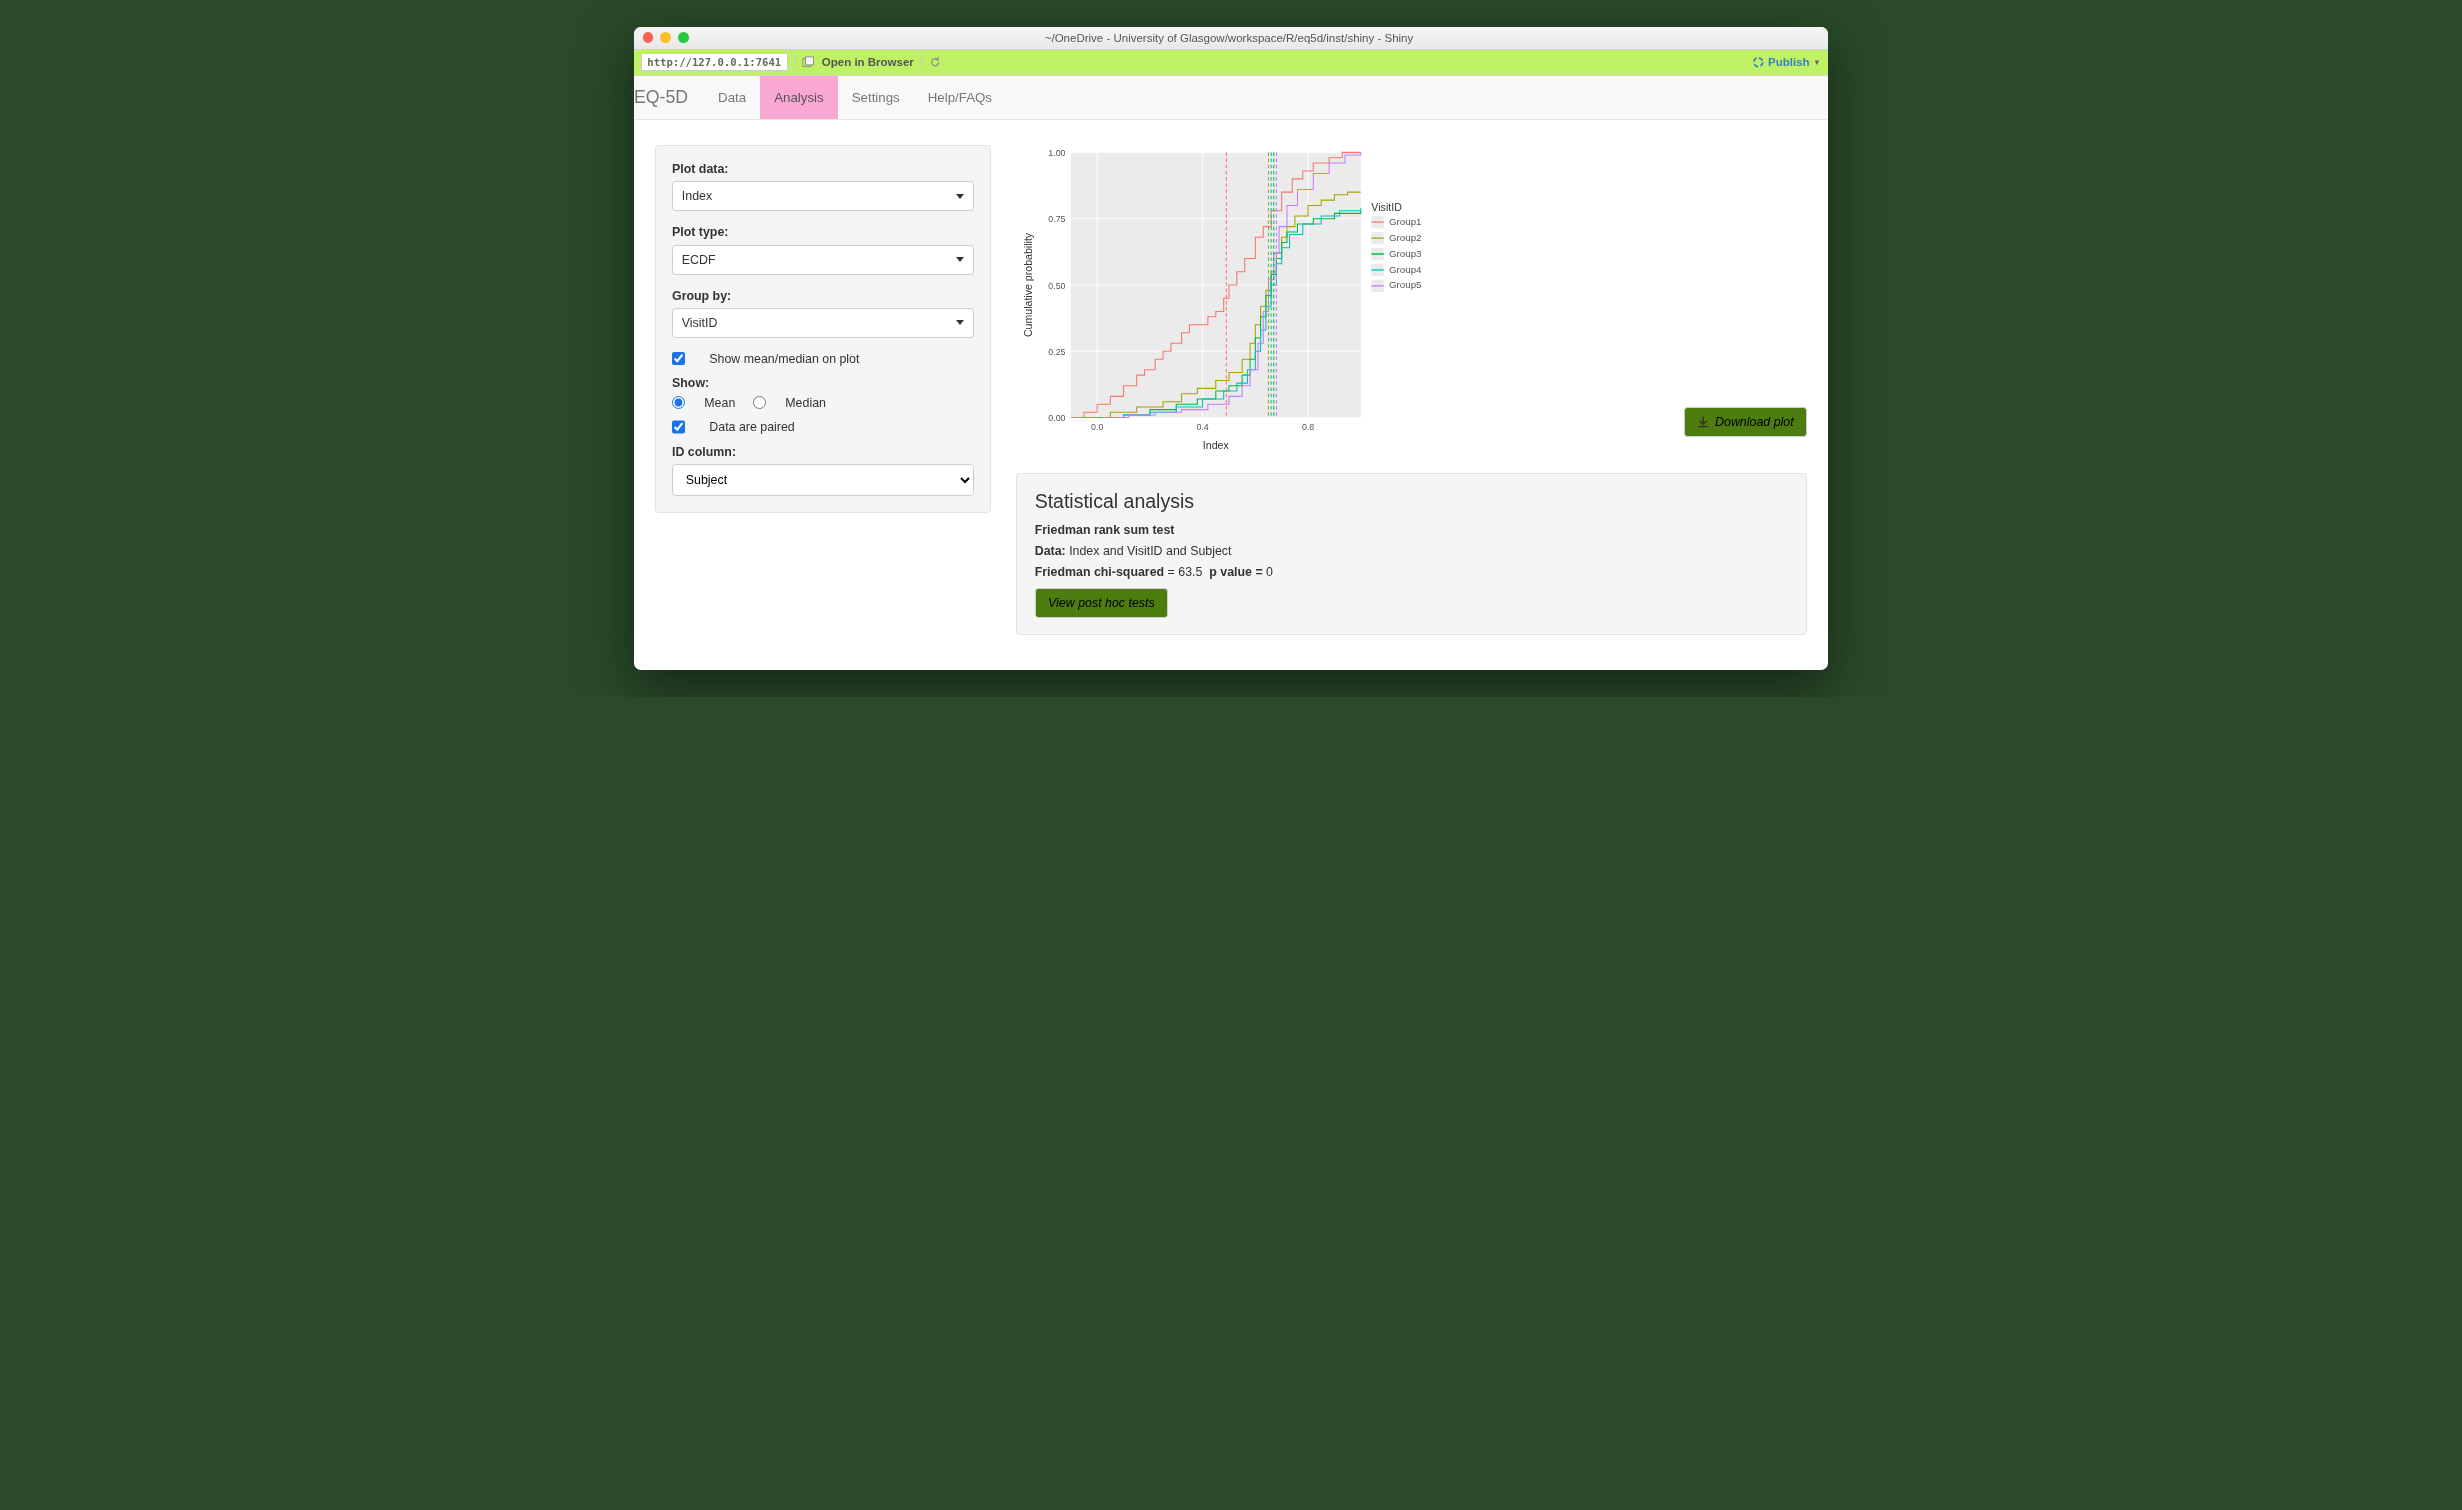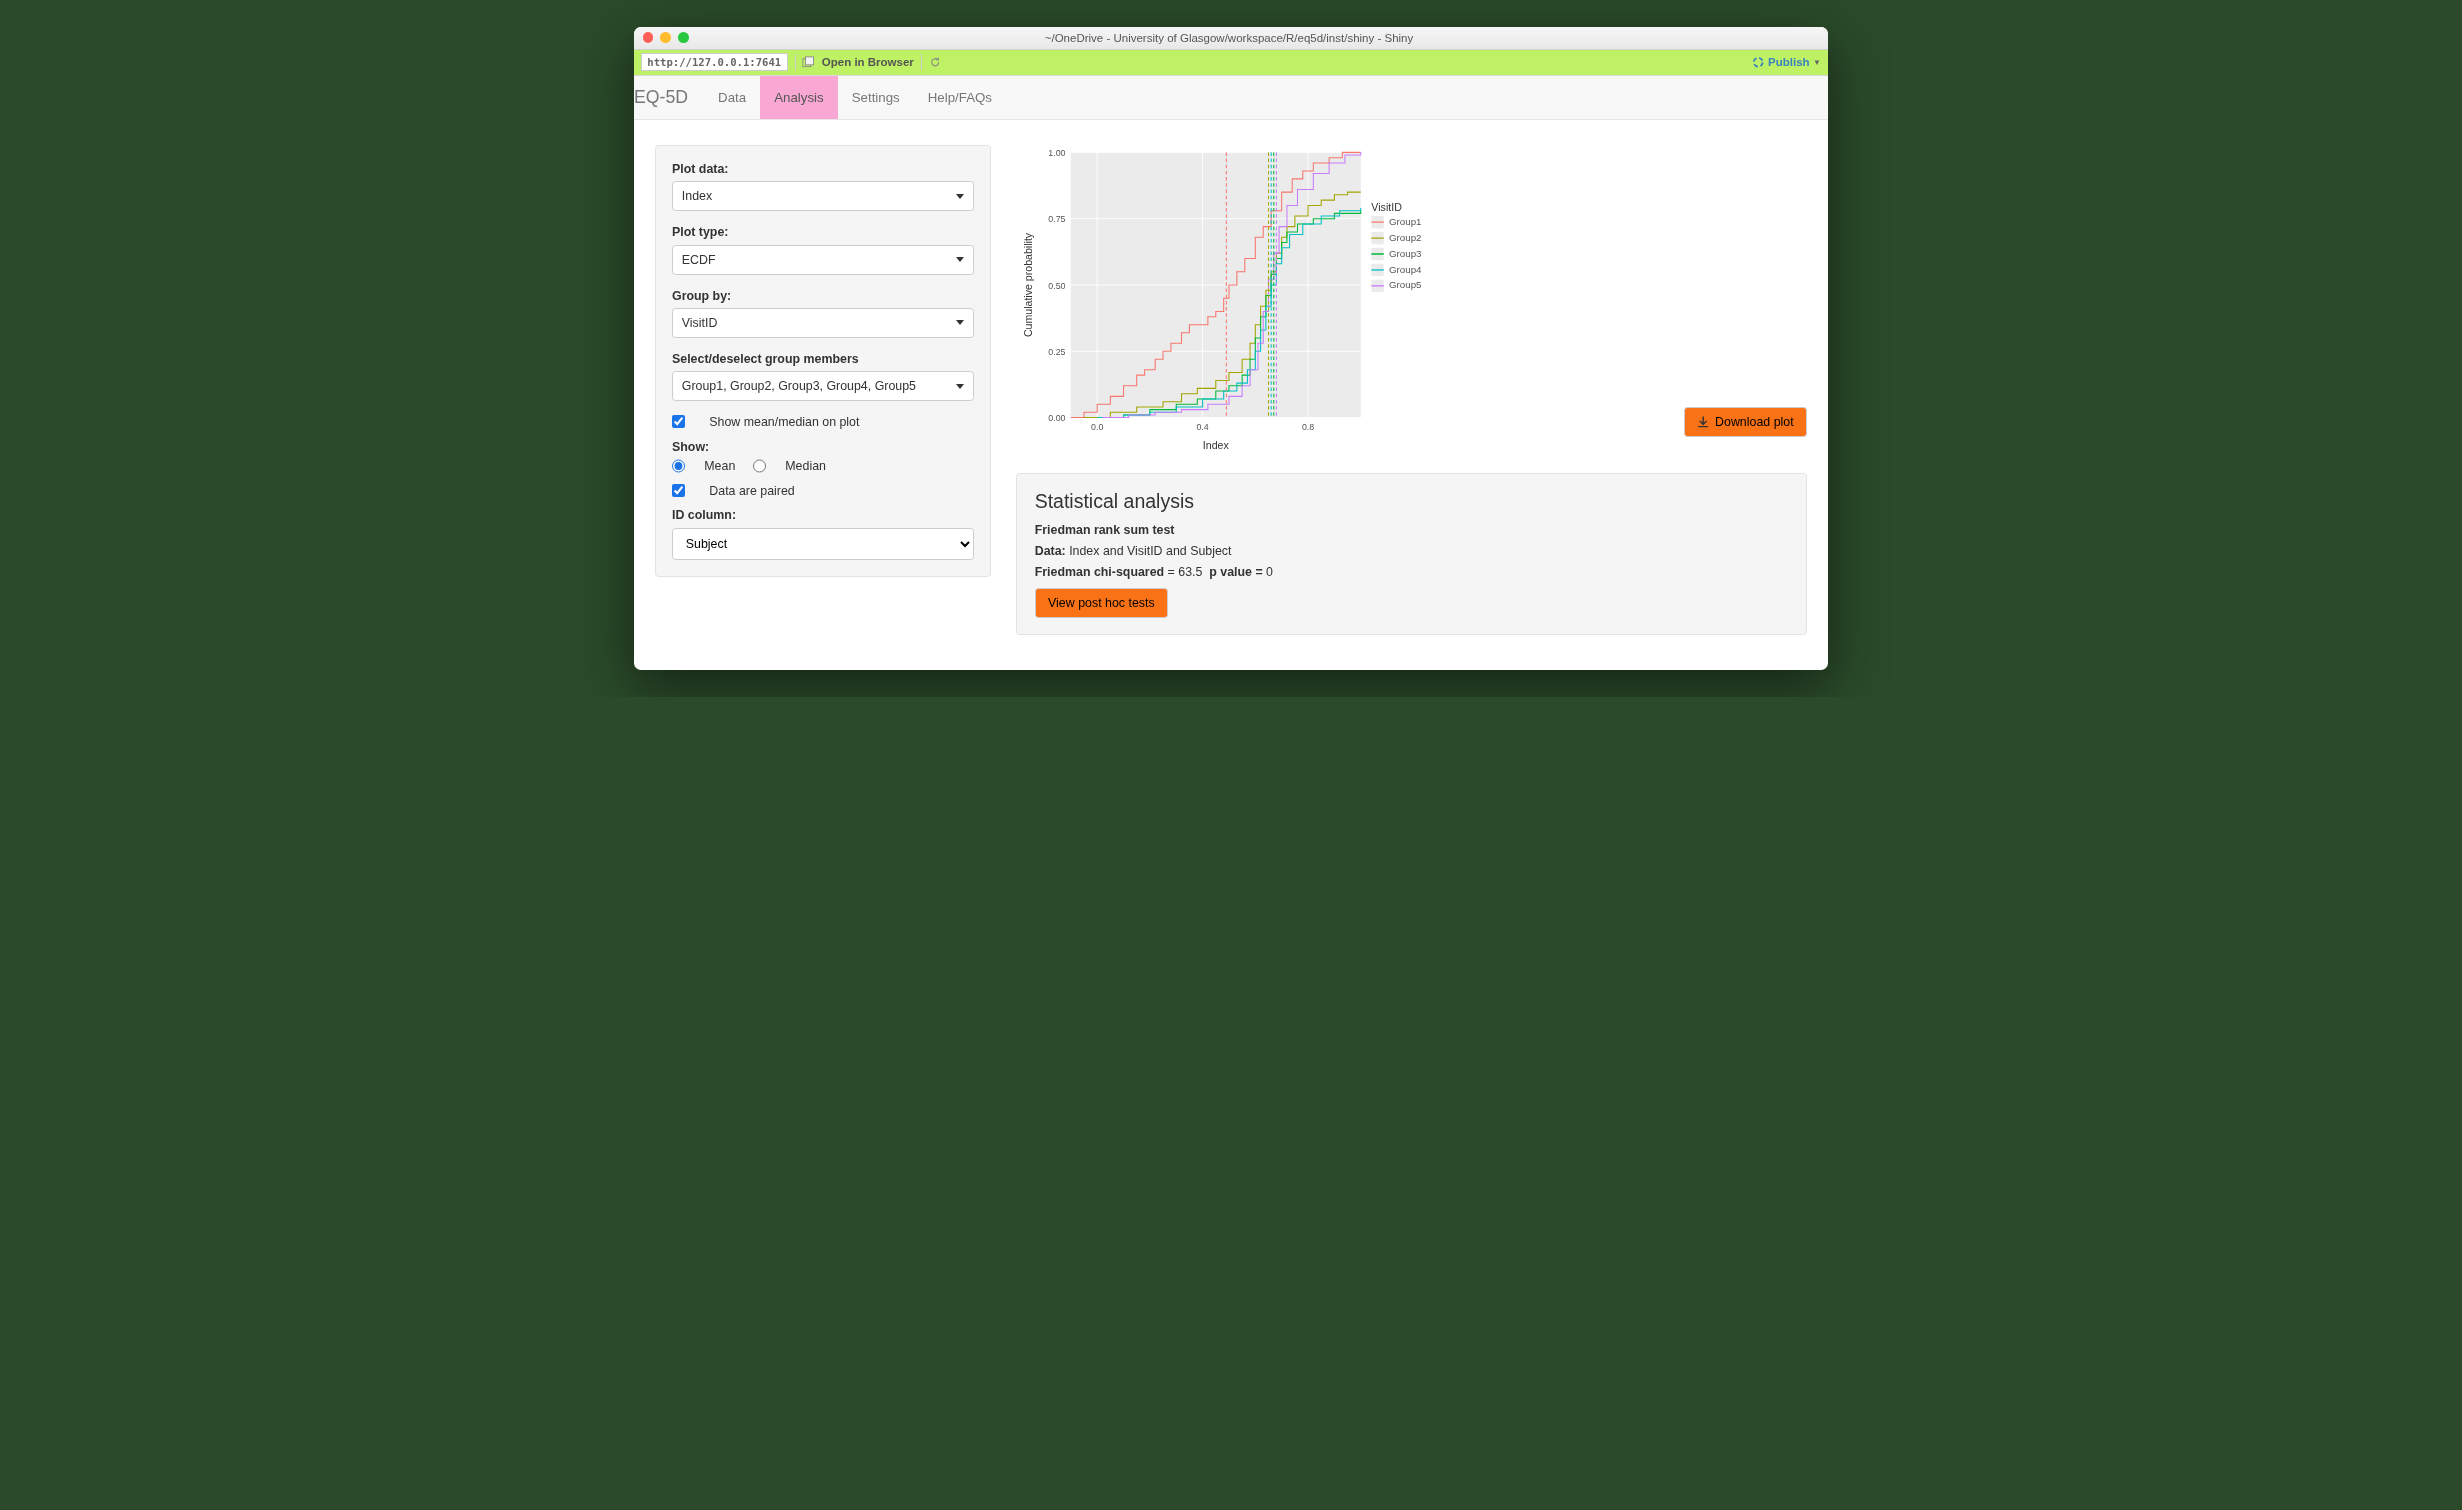--- a/index.html
+++ b/index.html
@@ -80,22 +80,22 @@
   .caret { width:0;height:0;border-left:4.4px solid transparent;border-right:4.4px solid transparent;border-top:5.3px solid #333;}
   .chk-row { display:flex; gap:24px; margin-bottom:10.6px; font-size:12.4px; color:#333;}
   input[type=checkbox], input[type=radio]{ width:13.3px; height:13.3px; accent-color:#1a73e8;}
   .radio-row { display:flex; gap:17.7px; margin-bottom:10.6px;}
   .radio-row label { display:flex; align-items:center; gap:19px; font-size:12.4px;}
 
   .main { flex:1; display:flex; flex-direction:column; gap:17.7px;}
   .plotwrap { display:flex; align-items:flex-end; gap:17.7px; }
   .plot-holder { flex:0 0 auto; }
   .btn {
-    background:#f97316; border:0.9px solid #ccc; border-radius:3.5px;
-    padding:7px 12.4px; font-size:12.4px; cursor:pointer; display:inline-flex; align-items:center; gap:5.3px;
+    background:#4d7c0f; border:0.9px solid #ccc; border-radius:3.5px;
+    padding:7px 12.4px; font-size:12.4px; cursor:pointer; display:inline-flex; align-items:center; gap:5.3px;font-style:italic;
   }
   .dl-area { margin-left:auto; padding-bottom:17.7px;}
   .well {
     background:#f5f5f5; border:0.9px solid #e3e3e3; border-radius:3.5px;
     padding:16px 17.7px;
   }
   .well h3 { font-size:19.5px; font-weight:500; color:#333; margin-bottom:10.6px;}
   .well p { margin-bottom:7px; font-size:12.4px; }
   .well b { font-weight:700; }
 
@@ -171,27 +171,20 @@
       </div>
 
       <div class="fld">
         <label class="lbl">Group by:</label>
         <div class="select">
           <span>VisitID</span>
           <span class="caret"></span>
         </div>
       </div>
 
-      <div class="fld">
-        <label class="lbl">Select/deselect group members</label>
-        <div class="select">
-          <span>Group1, Group2, Group3, Group4, Group5</span>
-          <span class="caret"></span>
-        </div>
-      </div>
 
       <div class="chk-row">
         <input type="checkbox" checked="" style="">
         <span>Show mean/median on plot</span>
       </div>
 
       <label class="lbl">Show:</label>
       <div class="radio-row">
         <label>
           <input type="radio" name="mm" checked="" style="">

